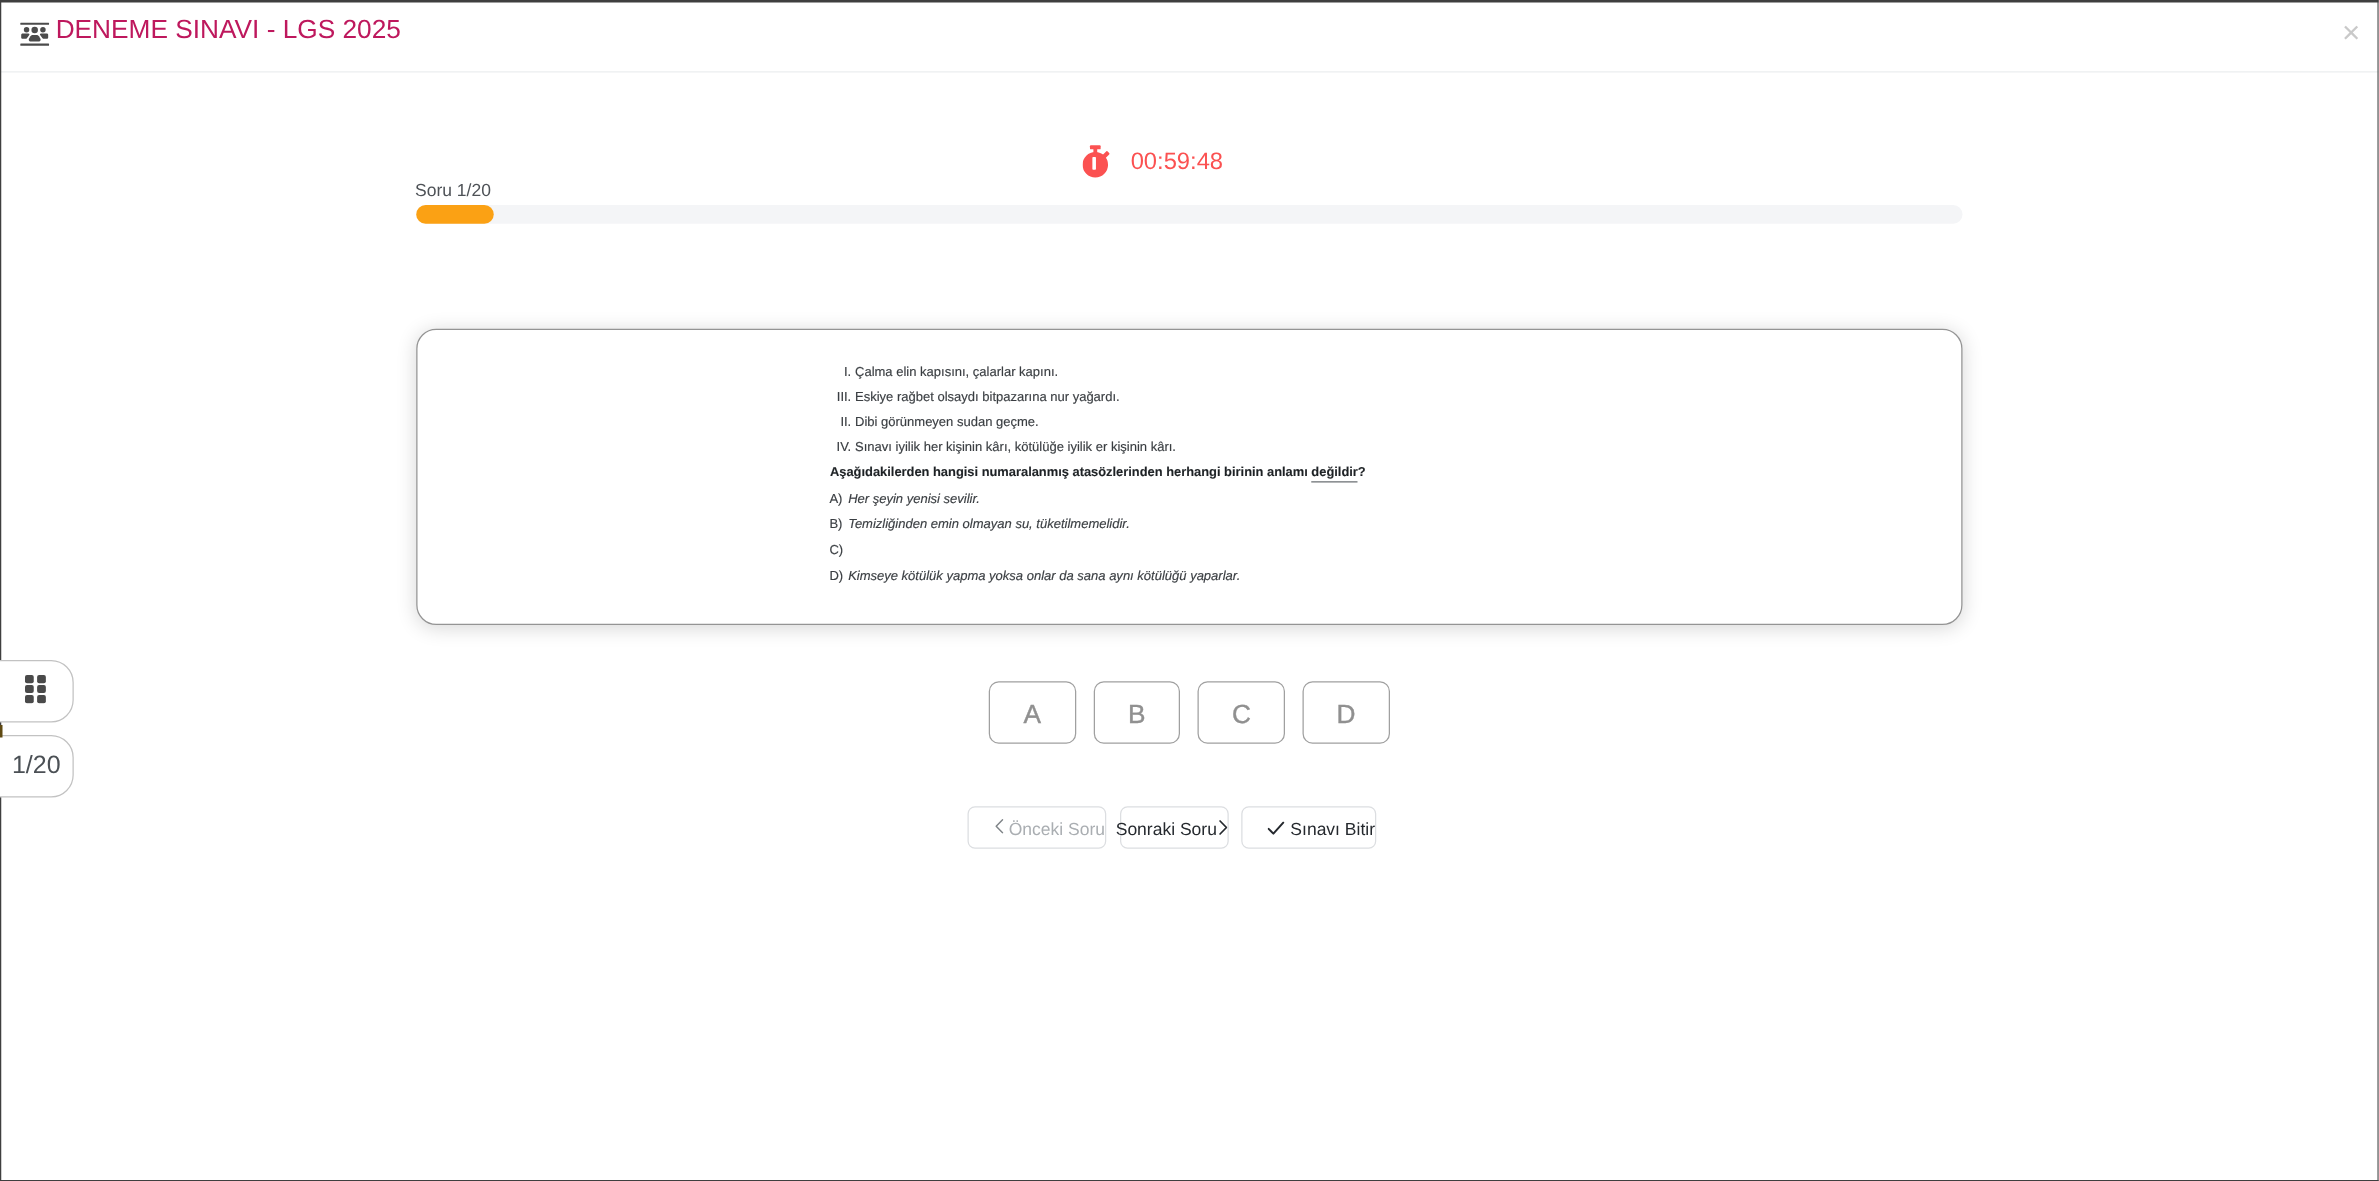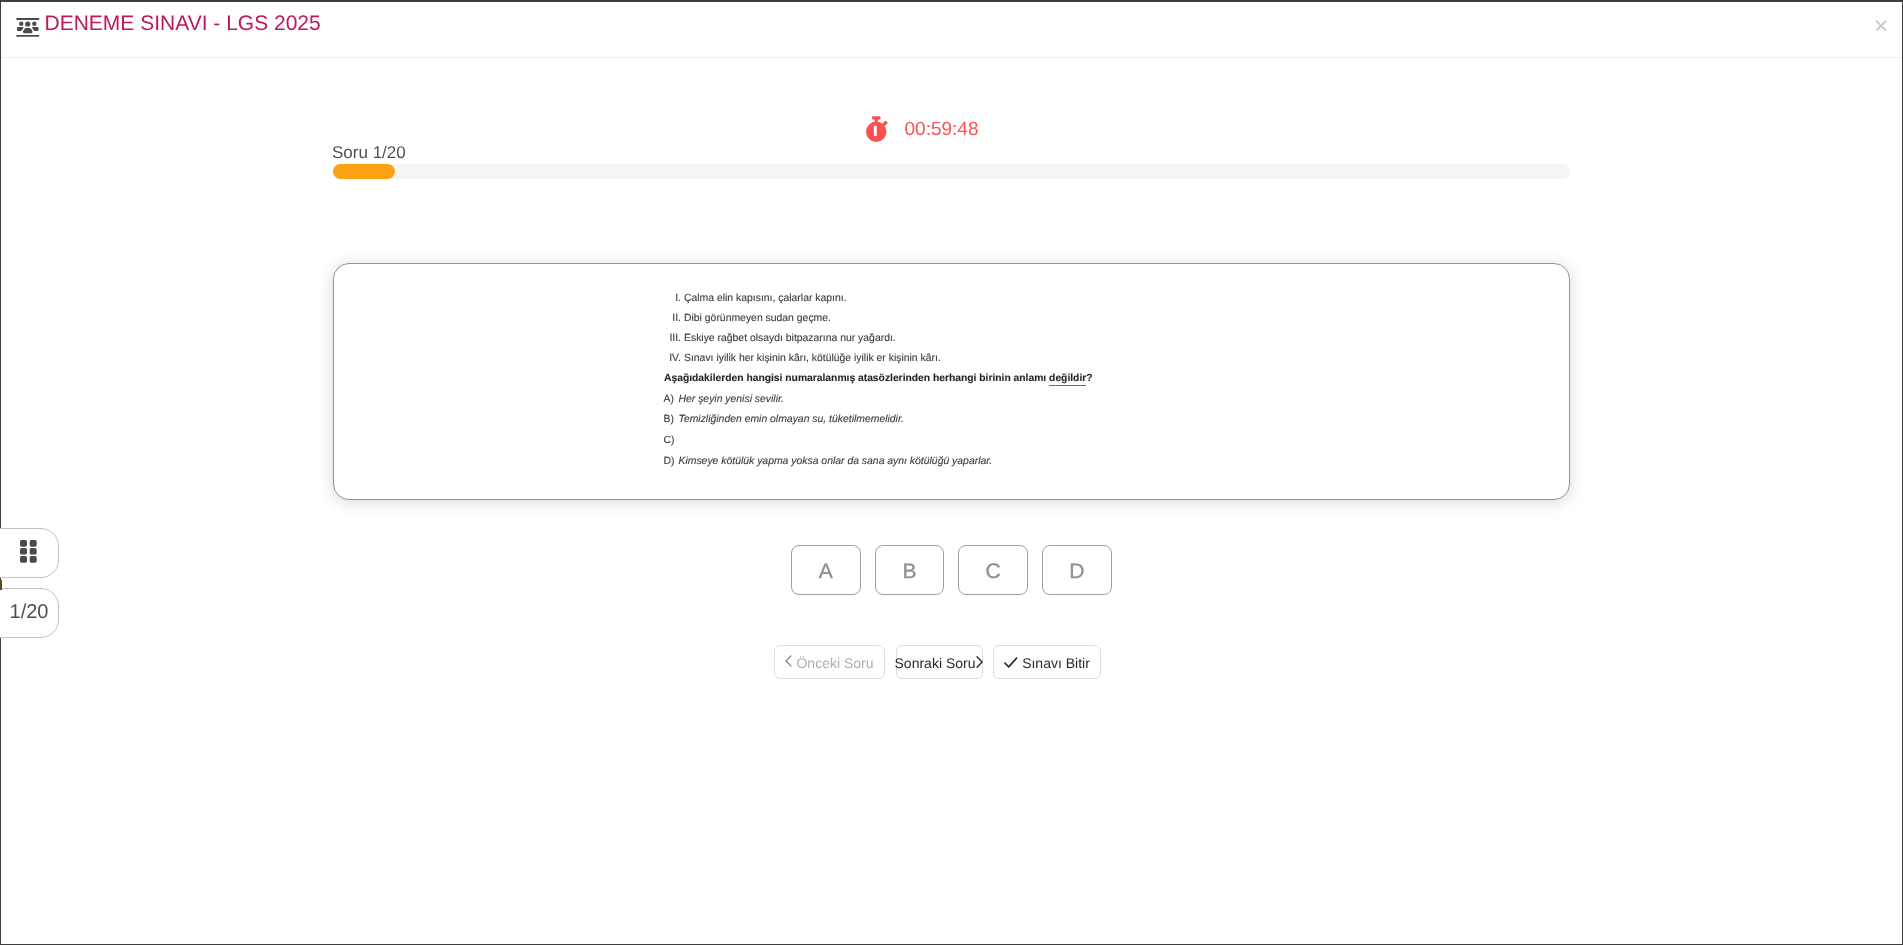--- a/index.html
+++ b/index.html
@@ -28,21 +28,21 @@
              display:flex;align-items:center;justify-content:center;color:#c9c9c9;
              cursor:pointer;}
   .close-x{font-size:25px;line-height:11px;display:block;}
   
   .timer{position:absolute;left:866px;top:117px;display:flex;
          align-items:flex-start;gap:18px;color:#fb5151;}
   .timer-icon{width:21.5px;height:26.5px;display:block;flex:none;margin-top:-1px;}
   .timer-text{font-size:19px;color:#fb5151;letter-spacing:0;line-height:18px;
               position:relative;top:4px;left:-1px;}
   
-  .qlabel{position:absolute;left:332px;top:145px;font-size:17px;color:#4e5257;line-height:15px;}
+  .qlabel{position:absolute;left:332px;top:145px;font-size:14px;color:#4e5257;line-height:15px;}
   .pbar{position:absolute;left:333px;top:164px;width:1237px;height:15px;border-radius:7.5px;background:#f4f5f7;}
   .pbar-fill{height:15px;border-radius:7.5px;background:#fba114;}
   
   .card{position:absolute;left:333px;top:263px;width:1237px;height:237px;
         box-sizing:border-box;background:#fff;border:1px solid #949494;border-radius:16px;
         box-shadow:0 2px 16px rgba(0,0,0,.16);}
   
   .qimg{position:absolute;left:329px;top:25px;width:440px;height:195px;
         font-size:10.42px;color:#3a3e42;-webkit-text-stroke:0.12px #3a3e42;}
   #premise-list{position:absolute;left:0;top:0;width:440px;}
@@ -58,21 +58,21 @@
   .q-opt .otx{position:absolute;left:15px;font-style:italic;}
   
   .answers{position:absolute;left:791px;top:545px;display:flex;gap:14.2px;}
   .ans{width:69.5px;height:49.5px;box-sizing:border-box;border:1px solid #a0a0a0;border-radius:8px;
        background:#fff;display:flex;align-items:center;justify-content:center;
        font-size:21px;line-height:21px;color:#909090;cursor:pointer;padding-top:3px;
        -webkit-text-stroke:0.32px #909090;}
   
   .nav{position:absolute;left:774px;top:645px;display:flex;gap:10.5px;}
   .nav-btn{height:34px;box-sizing:border-box;border:1px solid #dcdee1;border-radius:6px;background:#fff;
-           display:flex;align-items:center;justify-content:center;
+           display:flex;align-items:center;justify-content:flex-end;
            font-size:14px;line-height:14px;color:#25292e;cursor:pointer;white-space:nowrap;
            padding-top:1px;}
   #btn-prev{width:111px;color:#aaaeb2;}
   #btn-prev .nav-ic{color:#7f8488;width:7px;height:13px;margin-right:4px;position:relative;top:-1px;}
   #btn-next{width:87px;}
   #btn-finish{width:108px;}
   .nav-btn.disabled{color:#aaaeb2;}
   
   .ltab{position:absolute;left:-10px;box-sizing:border-box;width:69px;z-index:20;
         background:#fff;border:1px solid #c2c2c2;border-radius:0 18px 18px 0;
@@ -150,26 +150,26 @@
   </div>
 
   <div class="card">
     <div class="qimg">
       <div id="premise-list">
           <div class="q-row">
             <span class="q-num">I.</span>
             <span class="q-txt">Çalma elin kapısını, çalarlar kapını.</span>
           </div>
           <div class="q-row">
+            <span class="q-num">III.</span>
+            <span class="q-txt">Eskiye rağbet olsaydı bitpazarına nur yağardı.</span>
+          </div>
+          <div class="q-row">
             <span class="q-num">II.</span>
             <span class="q-txt">Dibi görünmeyen sudan geçme.</span>
-          </div>
-          <div class="q-row">
-            <span class="q-num">III.</span>
-            <span class="q-txt">Eskiye rağbet olsaydı bitpazarına nur yağardı.</span>
           </div>
           <div class="q-row">
             <span class="q-num">IV.</span>
             <span class="q-txt">Sınavı iyilik her kişinin kârı, kötülüğe iyilik er kişinin kârı.</span>
           </div>
         </div>
       <div class="q-stem">
         <span>Aşağıdakilerden hangisi numaralanmış atasözlerinden herhangi birinin anlamı </span><u>değildir</u><span>?</span>
       </div>
       <div id="option-list">

